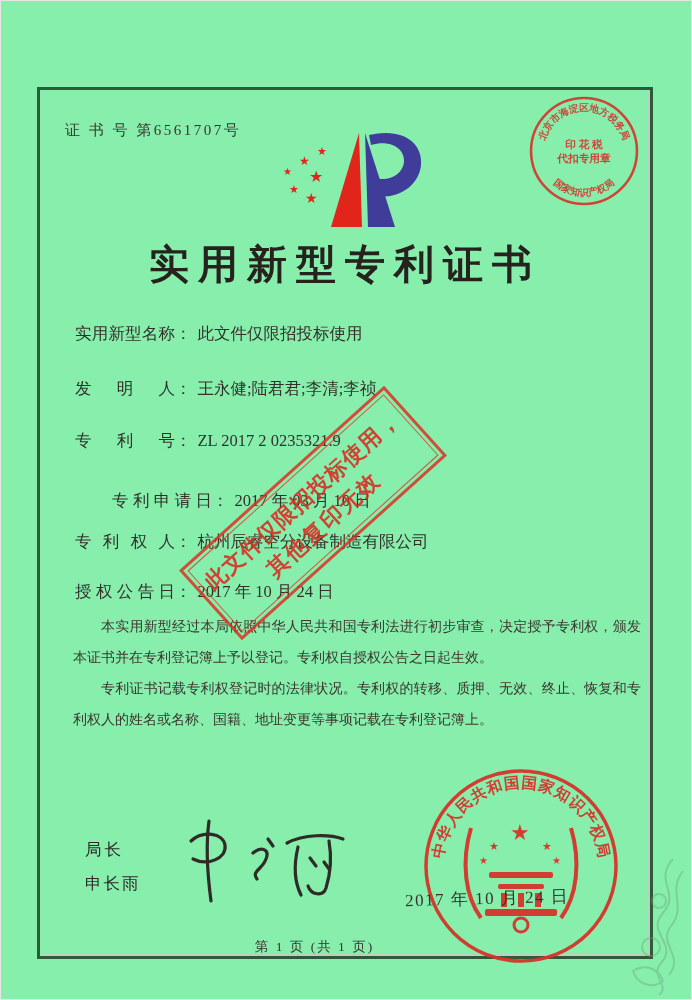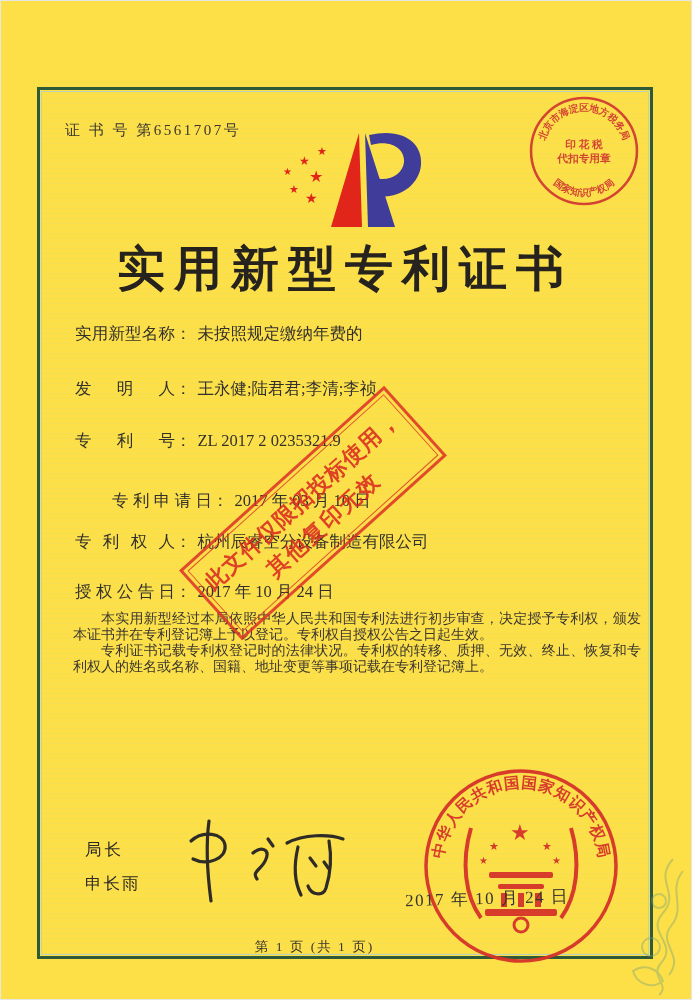--- a/index.html
+++ b/index.html
@@ -1,39 +1,39 @@
 <!DOCTYPE html>
 <html><head>
 <meta charset="utf-8">
 <style>
   html,body{margin:0;padding:0;background:#ffffff;}
   .page{
     position:relative;width:692px;height:1000px;overflow:hidden;
-    background:#fde047;border:1px solid #e6e6e2;box-sizing:border-box;
+    background:#86efac;border:1px solid #e6e6e2;box-sizing:border-box;
     font-family:"Liberation Serif","DejaVu Serif",serif;color:#2e2a26;
   }
   .abs{position:absolute;}
   
   .frame{
     left:36px;top:86px;width:616px;height:872px;box-sizing:border-box;
     border:3px solid #2f5a38;
   }
   .frame-inner{
     position:absolute;inset:1px;border:1px solid #b7d2bd;
     background:repeating-linear-gradient(0deg, rgba(180,206,186,0.10) 0 1px, transparent 1px 5px);
   }
   .cert-no{left:64px;top:120px;font-size:15px;letter-spacing:2.5px;color:#3a352f;}
   .title{
     left:36px;top:236px;width:616px;text-align:center;
-    font-size:48px;font-weight:bold;letter-spacing:9px;color:#26221e;
+    font-size:40px;font-weight:bold;letter-spacing:9px;color:#26221e;
   }
   .field{left:74px;font-size:16.5px;color:#33302b;white-space:nowrap;}
   .flabel{display:inline-block;width:100px;text-align:justify;text-align-last:justify;vertical-align:bottom;}
   .fcolon{margin-right:6px;}
-  .paras{left:72px;top:610px;width:568px;font-size:14px;line-height:16px;color:#3b362f;text-align:justify;}
+  .paras{left:72px;top:610px;width:568px;font-size:14px;line-height:31px;color:#3b362f;text-align:justify;}
   .paras p{margin:0;text-indent:2em;}
   
   .bid-stamp{
     left:174px;top:465px;width:276px;height:94px;box-sizing:border-box;
     transform:rotate(-42deg);
     border:3px solid rgba(221,48,38,0.85);
     display:flex;flex-direction:column;align-items:center;justify-content:center;
     z-index:5;background:transparent;
   }
   .bid-stamp-inner{
@@ -89,21 +89,21 @@
       <text x="55" y="66" font-size="10.5" font-weight="bold" fill="#d23c32" text-anchor="middle">代扣专用章</text>
       <text font-size="9.5" font-weight="bold" fill="#d23c32">
         <textPath href="#taxArcBottom" startOffset="50%" text-anchor="middle">国家知识产权局</textPath>
       </text>
     </svg>
   </div>
 
   <div class="abs title">实用新型专利证书</div>
 
   <div class="abs field" style="top:322px;">
-    <span class="flabel">实用新型名称</span><span class="fcolon">：</span><span class="fvalue">未按照规定缴纳年费的</span>
+    <span class="flabel">实用新型名称</span><span class="fcolon">：</span><span class="fvalue">此文件仅限招投标使用</span>
   </div>
   <div class="abs field" style="top:377px;">
     <span class="flabel">发明人</span><span class="fcolon">：</span><span class="fvalue">王永健;陆君君;李清;李祯</span>
   </div>
   <div class="abs field" style="top:429px;">
     <span class="flabel">专利号</span><span class="fcolon">：</span><span class="fvalue">ZL 2017 2 0235321.9</span>
   </div>
   <div class="abs field" style="top:489px;margin-left:37px;">
     <span class="flabel">专利申请日</span><span class="fcolon">：</span><span class="fvalue">2017 年 03 月 10 日</span>
   </div>

